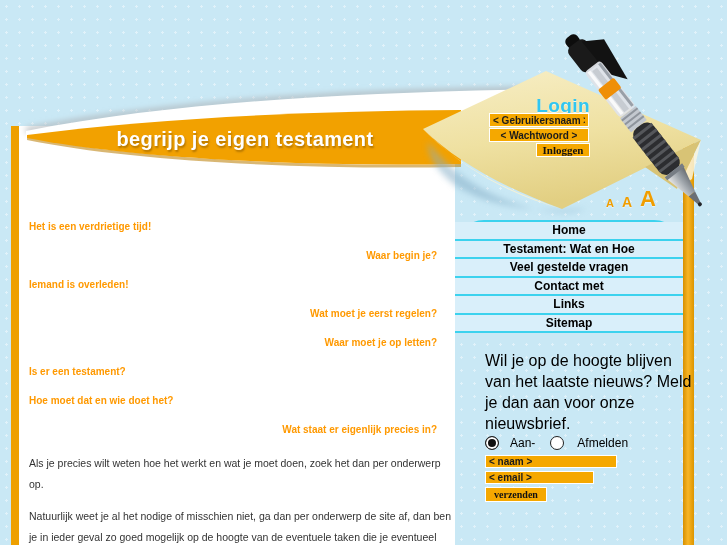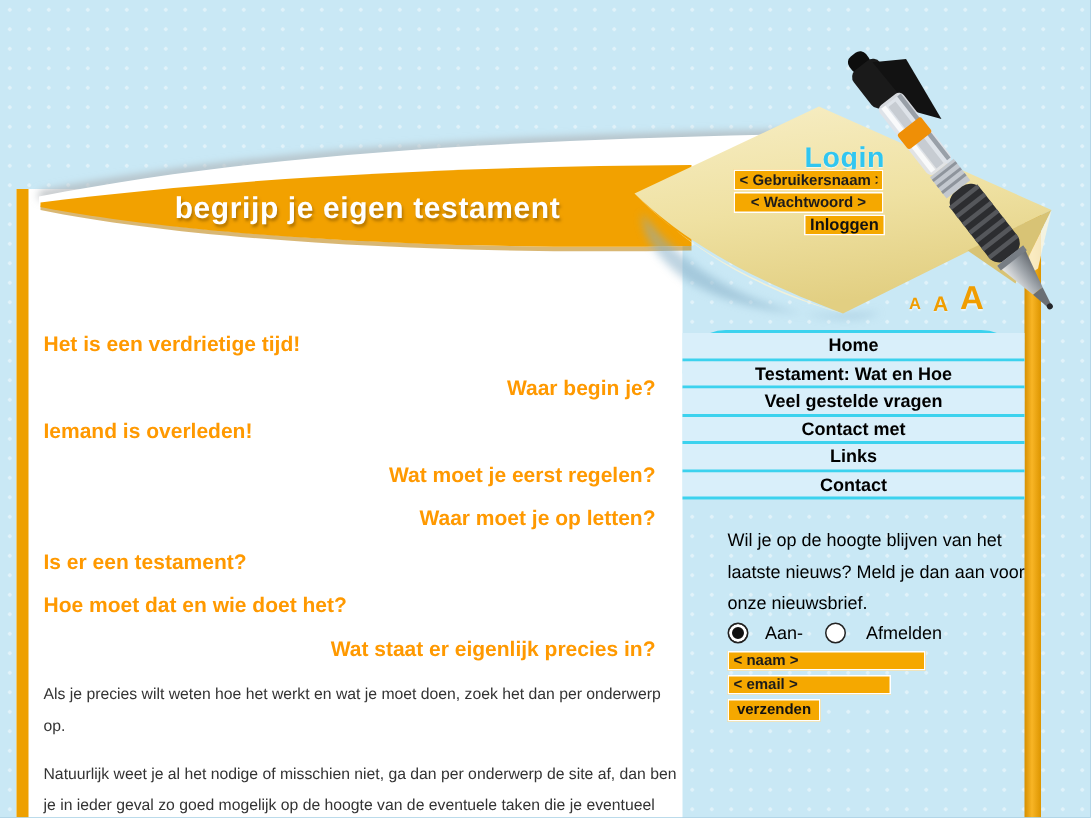--- a/index.html
+++ b/index.html
@@ -25,49 +25,49 @@
   .login-label{position:absolute;left:490px;top:95px;width:100px;text-align:right;
     color:#31c6f0;font-weight:bold;font-size:19px;letter-spacing:.4px;
     text-shadow:0 1px 1px rgba(255,255,255,.8);}
   .fld{position:absolute;background:#f5a800;border:1px solid #fff;box-sizing:border-box;
     font-family:"Liberation Sans",sans-serif;font-size:10px;font-weight:bold;color:#111;
     padding:0 3px;}
   .fld::placeholder{color:#1b1b1b;opacity:1;}
   .login-user{left:489px;top:113px;width:100px;height:14px;text-align:center;}
   .login-pass{left:489px;top:128px;width:100px;height:14px;text-align:center;}
   .btn{position:absolute;background:#f5a800;border:1px solid #fff;box-sizing:border-box;
-    font-family:Liberation Sans, sans-serif;font-weight:bold;color:#111;cursor:pointer;padding:0;}
+    font-family:Liberation Serif, serif;font-weight:bold;color:#111;cursor:pointer;padding:0;}
   .login-submit{left:536px;top:143px;width:54px;height:14px;font-size:11px;}
   
   .font-controls{position:absolute;left:606px;top:181px;width:70px;height:28px;
     display:flex;align-items:flex-end;gap:8px;color:#f09d00;font-weight:bold;
     text-shadow:0 1px 1px rgba(255,255,255,.6);}
   .font-controls .fs-s{font-size:11px;line-height:11px;cursor:pointer;}
   .font-controls .fs-m{font-size:14px;line-height:14px;cursor:pointer;}
   .font-controls .fs-l{font-size:22px;line-height:21px;cursor:pointer;}
   
   .menu{position:absolute;left:455px;top:220px;width:228px;border-top:2px solid #3cd2ee;border-radius:29px;}
   .menu-item{height:16.5px;line-height:16px;border-bottom:2px solid #3cd2ee;background:#d9effa;
     text-align:center;font-size:12px;font-weight:bold;color:#000;cursor:pointer;}
   
   .newsletter{position:absolute;left:485px;top:350px;width:212px;}
-  .newsletter-text{font-size:12px;line-height:21px;color:#000;}
+  .newsletter-text{font-size:16px;line-height:21px;color:#000;}
   .radio-row{margin-top:2px;height:14px;display:flex;align-items:center;font-size:12px;color:#000;}
   .radio{width:12px;height:12px;border-radius:50%;border:1.5px solid #222;background:#fff;
     box-sizing:content-box;cursor:pointer;flex:0 0 auto;}
   .radio.checked{background:#111;box-shadow:inset 0 0 0 2px #fff;}
   .radio-row .lbl1{margin-left:11px;}
   .radio-row .r2{margin-left:15px;}
   .radio-row .lbl2{margin-left:13px;}
   .news-name{position:static;display:block;margin-top:5px;width:132px;height:13px;text-align:left;}
   .news-email{position:static;display:block;margin-top:3px;width:109px;height:13px;text-align:left;}
   .news-submit{position:static;display:block;margin-top:3px;width:62px;height:15px;font-size:10px;}
   
   .content{position:absolute;left:29px;top:221px;width:424px;}
-  .hline{font-size:14px;font-weight:bold;color:#ff9900;height:15px;margin-bottom:14px;}
+  .hline{font-size:10px;font-weight:bold;color:#ff9900;height:15px;margin-bottom:14px;}
   .h-left{text-align:left;}
   .h-right{text-align:right;padding-right:16px;}
   .para{font-size:10.5px;color:#333;line-height:21px;margin:0;}
   .para.p1{margin-top:8px;}
   .para.p2{margin-top:11px;}
 </style>
 </head>
 <body>
 
 <div class="page">
@@ -150,21 +150,21 @@
     <span class="fs-m">A</span>
     <span class="fs-l">A</span>
   </div>
 
   <nav class="menu">
     <div class="menu-item">Home</div>
     <div class="menu-item">Testament: Wat en Hoe</div>
     <div class="menu-item">Veel gestelde vragen</div>
     <div class="menu-item">Contact met</div>
     <div class="menu-item">Links</div>
-    <div class="menu-item">Contact</div>
+    <div class="menu-item">Sitemap</div>
   </nav>
 
   <div class="newsletter">
     <div class="newsletter-text">Wil je op de hoogte blijven van het laatste nieuws? Meld je dan aan voor onze nieuwsbrief.</div>
     <div class="radio-row">
       <span class="radio checked"></span>
       <span class="lbl1">Aan-</span>
       <span class="radio r2"></span>
       <span class="lbl2">Afmelden</span>
     </div>

